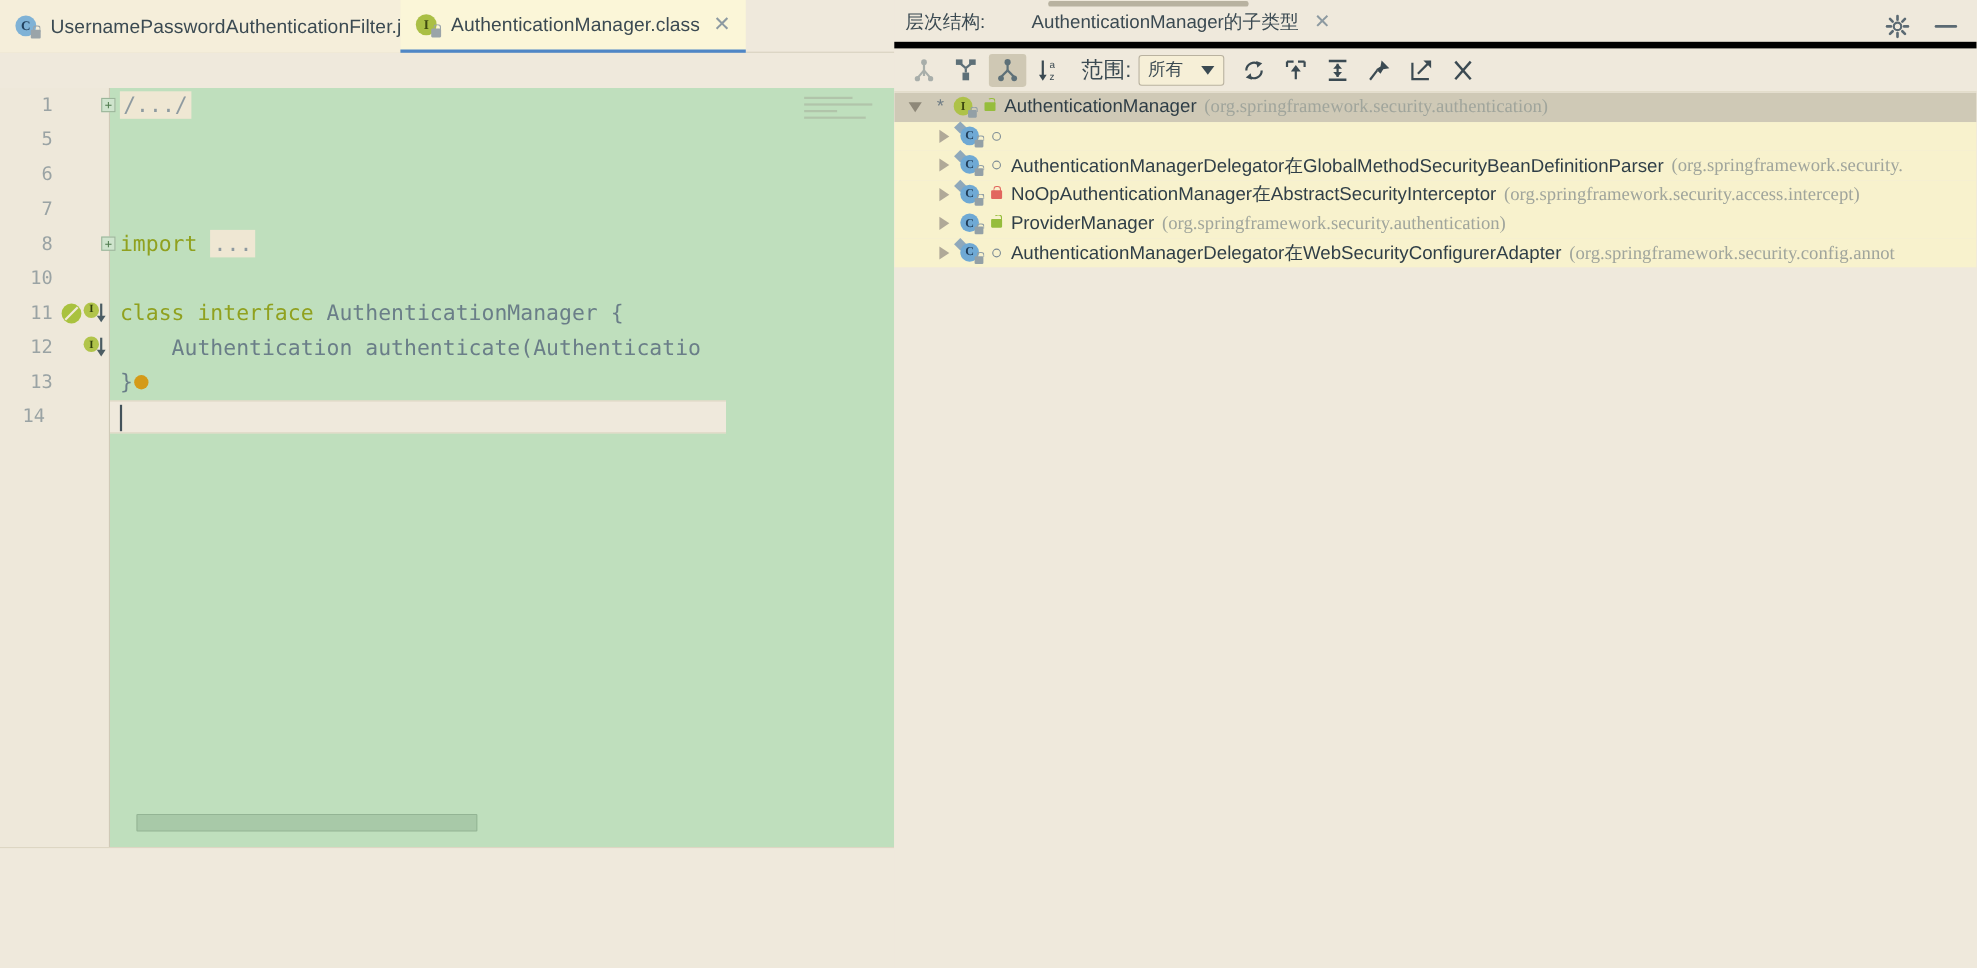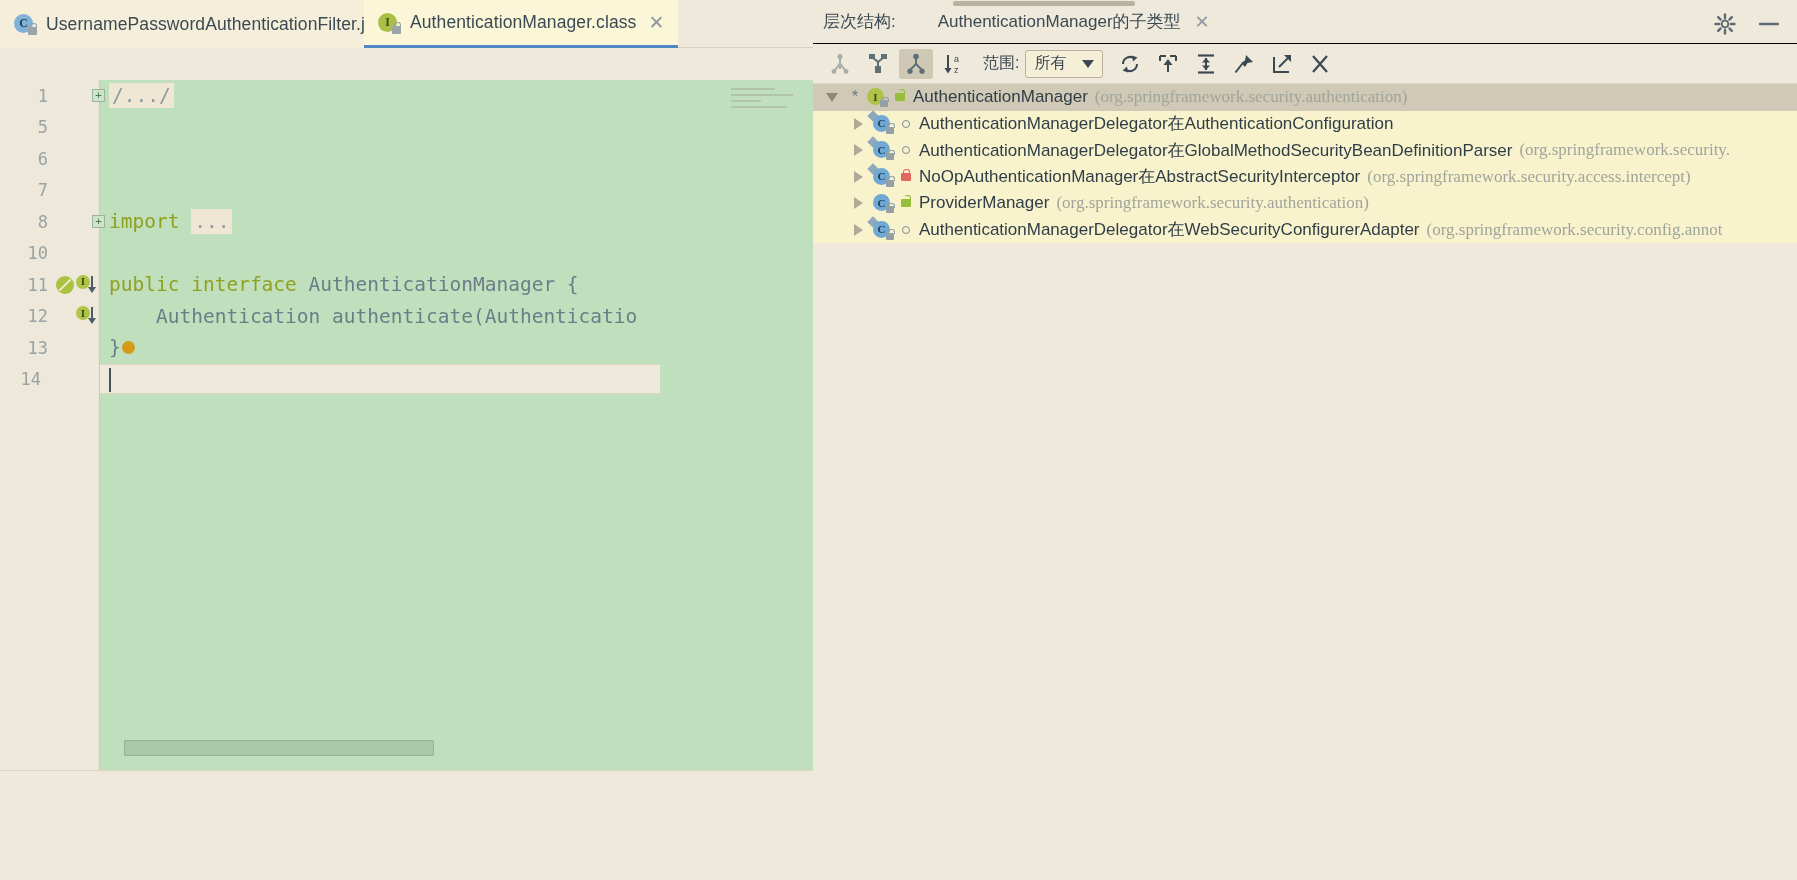--- a/index.html
+++ b/index.html
@@ -187,27 +187,27 @@
   }
 
   
   #hier-pane {
     position: absolute; left: 813px; top: 0;
     width: 984px; height: 880px;
     background: #efe9dc;
   }
   #hier-header {
     position: relative; height: 44px;
-    border-bottom: 1px solid #000000;
+    border-bottom: 6px solid #000000;
     display: flex; align-items: center;
     padding-left: 10px;
   }
   #hier-header .hdr-label { font-size: 17px; color: #3b4a52; }
   #hier-header .hdr-tab {
-    margin-left: 40px; display: flex; align-items: flex-end; gap: 14px;
+    margin-left: 40px; display: flex; align-items: flex-start; gap: 14px;
     padding: 2px 2px; font-size: 17px; color: #3b4a52; cursor: default;
   }
   #hier-header .hdr-tab .x { color: #8d9aa1; font-size: 18px; cursor: pointer; }
   .win-btn {
     position: absolute; top: 12px; width: 24px; height: 24px;
     cursor: pointer;
   }
   #gear-btn { right: 60px; }
   #min-btn  { right: 16px; }
 
@@ -216,21 +216,21 @@
     height: 40px; display: flex; align-items: center;
     padding-left: 8px; gap: 0;
     border-bottom: 1px solid #ded7c4;
   }
   .tb {
     width: 34px; height: 30px; margin: 0 2px;
     display: flex; align-items: center; justify-content: center;
     border-radius: 3px; cursor: pointer;
   }
   .tb.sel { background: #cfc8b4; }
-  .scope-label { font-size: 16px; color: #3b4a52; margin: 0 6px 0 10px; }
+  .scope-label { font-size: 20px; color: #3b4a52; margin: 0 6px 0 10px; }
   #scope-select {
     height: 28px; min-width: 78px;
     background: #f6efd7; border: 1px solid #b9b2a0; border-radius: 3px;
     display: flex; align-items: center; justify-content: space-between;
     padding: 0 8px; gap: 10px; font-size: 16px; color: #3b4a52;
     cursor: pointer;
   }
   .caret-dn {
     width: 0; height: 0; border-left: 6px solid transparent;
     border-right: 6px solid transparent; border-top: 8px solid #3b4a52;
@@ -411,21 +411,21 @@
       </div>
 
       <div id="code-text">
         <div class="code-line" style="top:0px;">
           <span class="ph">/.../</span>
         </div>
         <div class="code-line" style="top:126px;">
           <span class="kw">import </span><span class="ph">...</span>
         </div>
         <div class="code-line" style="top:189px;">
-          <span class="kw">public interface </span><span class="plain">AuthenticationManager {</span>
+          <span class="kw">class interface </span><span class="plain">AuthenticationManager {</span>
         </div>
         <div class="code-line" style="top:220.5px;">
           <span class="plain">    Authentication authenticate(Authenticatio</span>
         </div>
         <div class="code-line" style="top:252px;">
           <span class="brace">}</span><span class="bulb"></span>
         </div>
       </div>
 
       <div id="minimap">
@@ -591,21 +591,20 @@
             <span class="tri-r"></span>
           </span>
         <span class="tcls klass">
             <span class="ovr"></span>
             <span class="disc">C</span>
             <span class="lk"></span>
           </span>
         <span class="vis">
             <span class="pkg"></span>
           </span>
-        <span class="tname">AuthenticationManagerDelegator在AuthenticationConfiguration</span>
       </div>
 
       <div class="trow child" style="padding-left:32px;">
         <span class="twist">
             <span class="tri-r"></span>
           </span>
         <span class="tcls klass">
             <span class="ovr"></span>
             <span class="disc">C</span>
             <span class="lk"></span>

